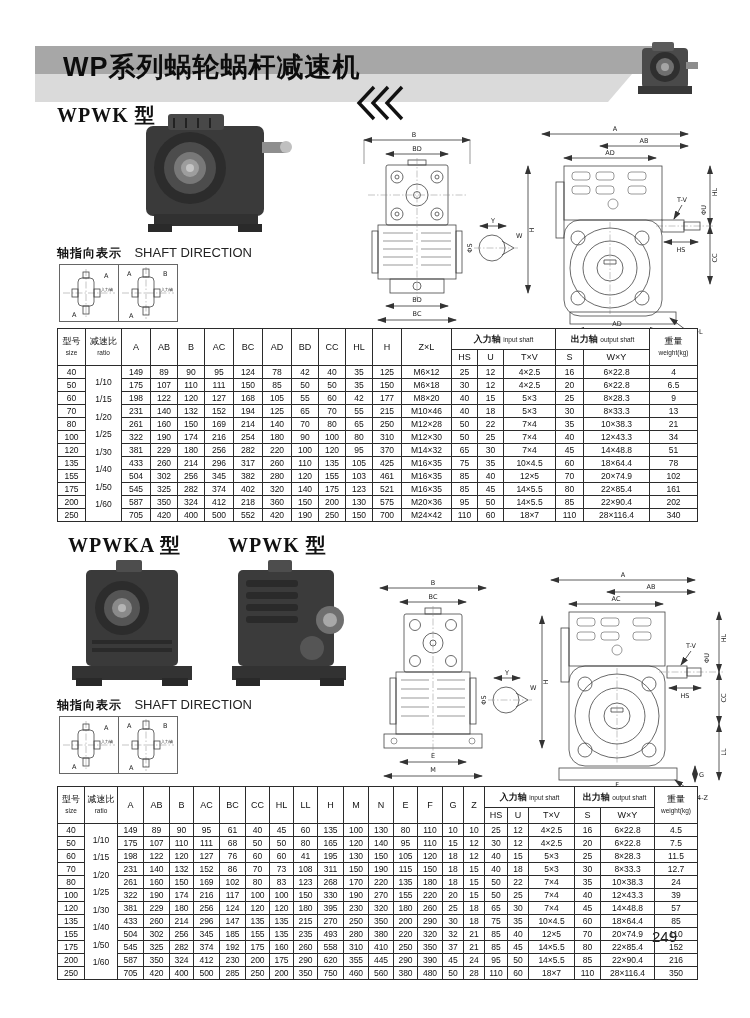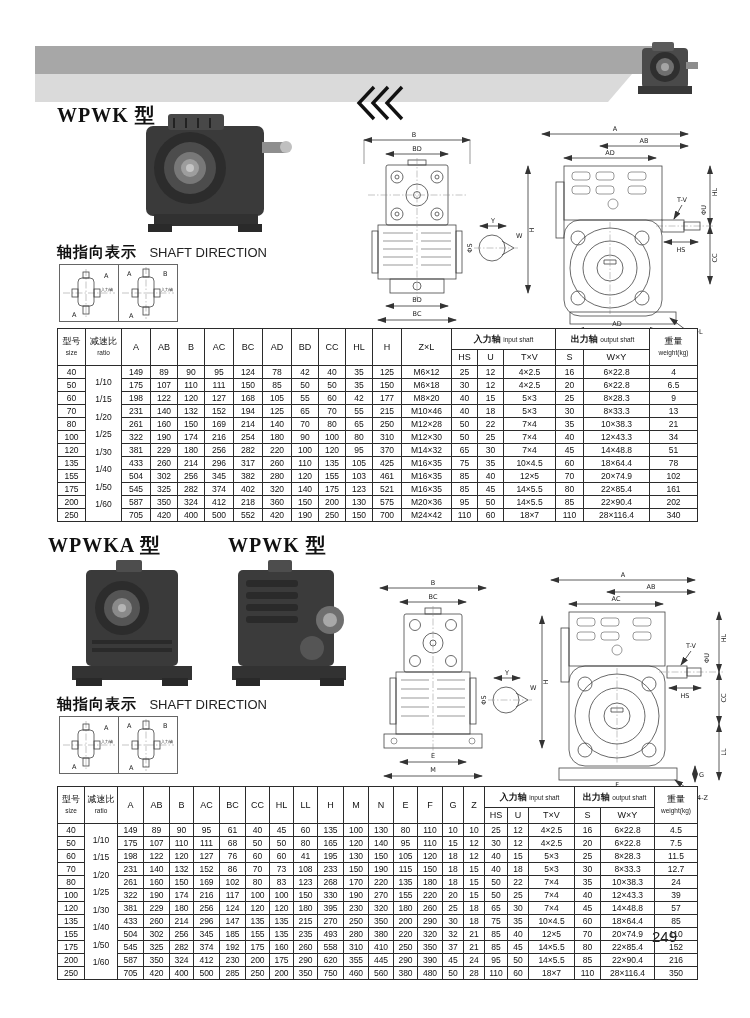--- a/index.html
+++ b/index.html
@@ -7,21 +7,21 @@
         font-family:"Liberation Sans","DejaVu Sans",sans-serif;color:#111;overflow:hidden;}
   .abs{position:absolute;}
   
   .band-dark{left:35px;top:46px;width:633px;height:28px;background:#a7a7a7;
              clip-path:polygon(0 0,100% 0,calc(100% - 26px) 100%,0 100%);}
   .band-light{left:35px;top:74px;width:597px;height:28px;background:#dadada;
              clip-path:polygon(0 0,100% 0,calc(100% - 24px) 100%,0 100%);}
   .page-title{left:63px;top:49px;font-size:27px;font-weight:bold;letter-spacing:1px;color:#0c0c0c;}
   
   .h-serif{font-family:"Liberation Serif","DejaVu Serif",serif;font-weight:bold;font-size:20px;letter-spacing:1px;}
-  .sd-head .zh{font-size:15px;font-weight:bold;letter-spacing:1px;}
+  .sd-head .zh{font-size:12px;font-weight:bold;letter-spacing:1px;}
   .sd-head .en{font-size:13px;margin-left:8px;color:#222;}
   .pagenum{font-size:15px;color:#222;}
   
   .sd-boxes{display:flex;border:1px solid #666;background:#fff;}
   .sd-box{width:58px;height:56px;position:relative;}
   .sd-box + .sd-box{border-left:1px solid #666;}
   
   table.dim-table{position:absolute;left:57px;width:640px;border-collapse:collapse;table-layout:fixed;
       font-size:8.5px;background:#fff;}
   .dim-table th,.dim-table td{border:1px solid #2b2b2b;text-align:center;vertical-align:middle;
@@ -50,20 +50,21 @@
   <svg width="0" height="0" class="abs" aria-hidden="true">
     <defs>
       <marker id="arr" markerWidth="9" markerHeight="8" refX="8" refY="3" orient="auto-start-reverse" markerUnits="userSpaceOnUse">
         <path d="M0,0 L9,3 L0,6 Z" fill="#333"></path>
       </marker>
     </defs>
   </svg>
 
   <div class="abs band-dark"></div>
   <div class="abs band-light"></div>
+  <div class="abs page-title">WP系列蜗轮蜗杆减速机</div>
   <svg class="abs" style="left:352px;top:84px" width="54" height="38" viewBox="0 0 54 38">
     <path d="M22,3 L7,19 L22,35" stroke="#111" stroke-width="3.4" fill="none"></path>
     <path d="M36,3 L21,19 L36,35" stroke="#111" stroke-width="3.4" fill="none"></path>
     <path d="M50,3 L35,19 L50,35" stroke="#111" stroke-width="3.4" fill="none"></path>
   </svg>
 
   <svg class="abs" style="left:628px;top:40px" width="76" height="58" viewBox="0 0 76 58">
     <rect x="14" y="8" width="46" height="40" rx="4" fill="#4a4a4a"></rect>
     <rect x="24" y="2" width="22" height="9" rx="2" fill="#5b5b5b"></rect>
     <circle cx="37" cy="27" r="15" fill="#2f2f2f"></circle>
@@ -528,21 +529,21 @@
           <td>110</td>
           <td>60</td>
           <td>18×7</td>
           <td>110</td>
           <td>28×116.4</td>
           <td>340</td>
         </tr>
       </tbody>
   </table>
 
-  <div class="abs h-serif" style="left:48px;top:532px">WPWKA 型</div>
+  <div class="abs h-serif" style="left:68px;top:532px">WPWKA 型</div>
   <div class="abs h-serif" style="left:228px;top:532px">WPWK 型</div>
 
   <svg class="abs" style="left:60px;top:556px" width="145" height="134" viewBox="0 0 145 134">
     <rect x="26" y="14" width="92" height="96" rx="5" fill="#3a3a3a"></rect>
     <rect x="56" y="4" width="26" height="12" rx="2" fill="#4d4d4d"></rect>
     <circle cx="62" cy="52" r="27" fill="#2c2c2c"></circle>
     <circle cx="62" cy="52" r="18" fill="#555555"></circle>
     <circle cx="62" cy="52" r="10" fill="#8a8a8a"></circle>
     <circle cx="62" cy="52" r="4" fill="#b5b5b5"></circle>
     <rect x="32" y="84" width="80" height="4" fill="#2a2a2a"></rect>
@@ -846,21 +847,21 @@
         <tr>
           <td>70</td>
           <td>231</td>
           <td>140</td>
           <td>132</td>
           <td>152</td>
           <td>86</td>
           <td>70</td>
           <td>73</td>
           <td>108</td>
-          <td>233</td>
+          <td>311</td>
           <td>150</td>
           <td>190</td>
           <td>115</td>
           <td>150</td>
           <td>18</td>
           <td>15</td>
           <td>40</td>
           <td>18</td>
           <td>5×3</td>
           <td>30</td>

